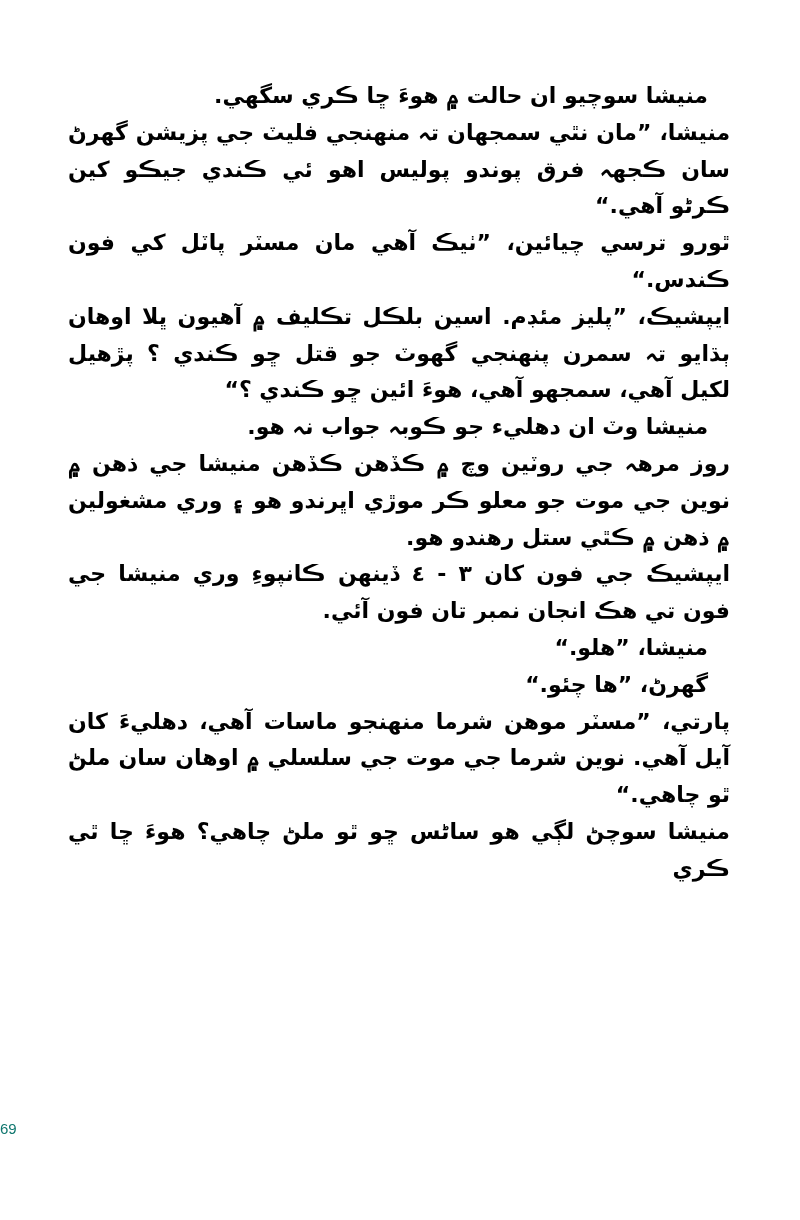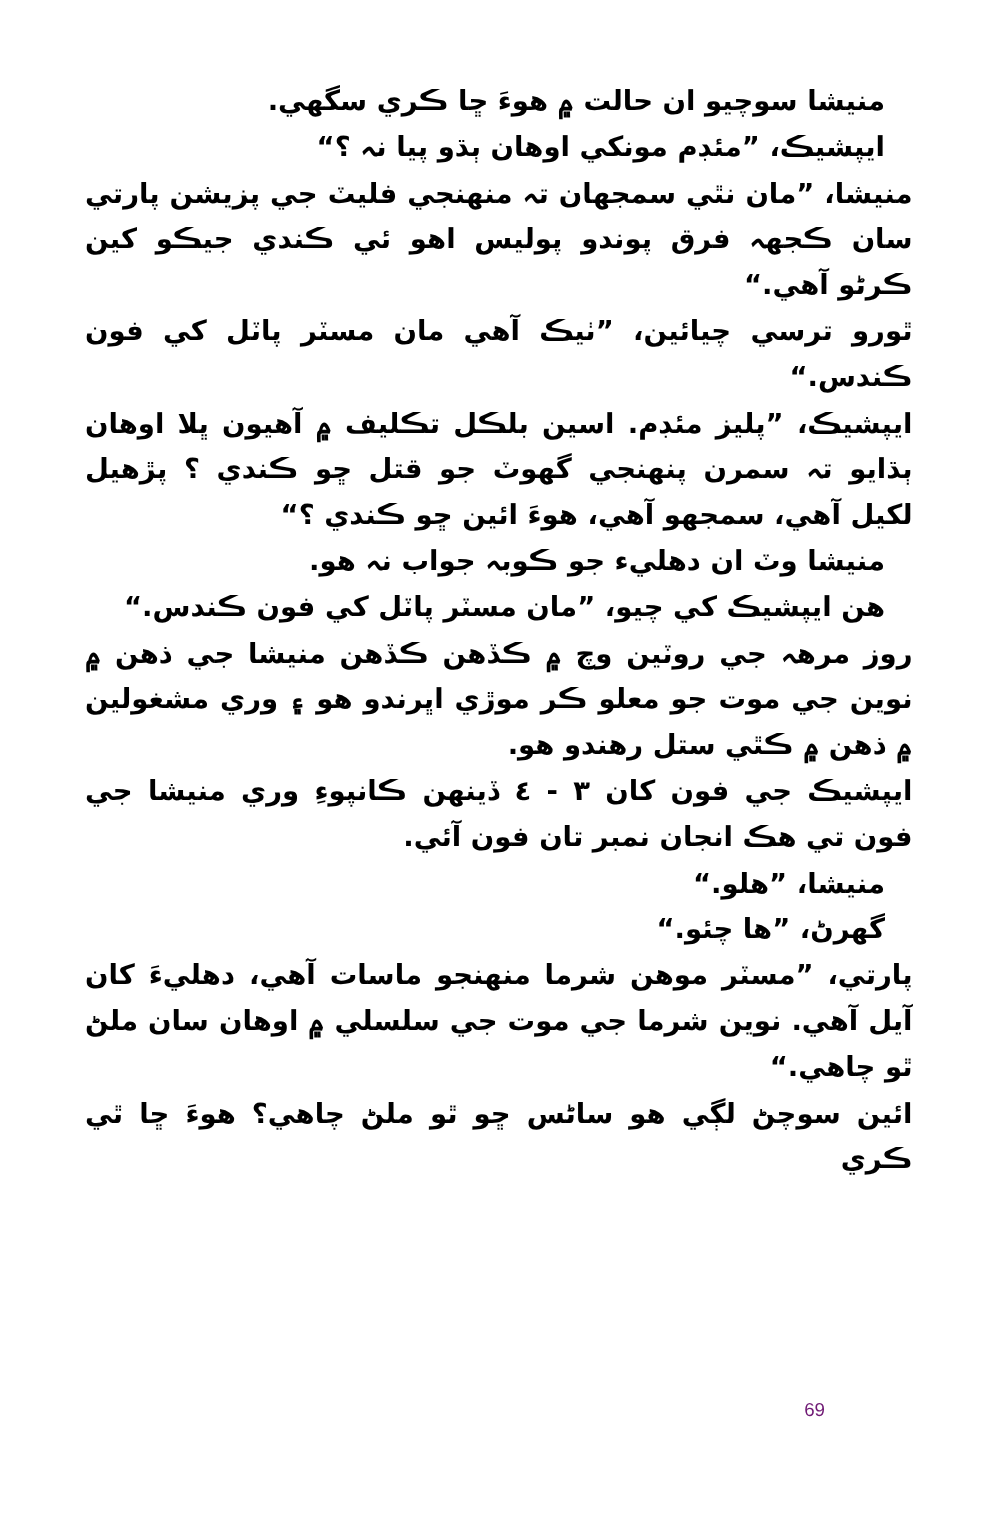--- a/index.html
+++ b/index.html
@@ -11,58 +11,56 @@
       width: 800px;
       height: 1220px;
       position: relative;
       overflow: hidden;
       font-family: "DejaVu Sans", sans-serif;
       color: #000000;
     }
     .page {
       position: absolute;
       left: 68px;
-      top: 64px;
+      top: 78px;
       width: 662px;
       direction: rtl;
       text-align: right;
     }
     .para {
       font-size: 22px;
       font-weight: bold;
       line-height: 36.8px;
       margin: 0;
       text-align: justify;
       text-align-last: right;
       direction: rtl;
     }
     .para.indent { padding-right: 22px; }
     .page-number {
       position: absolute;
       left: 0;
       width: 660px;
       top: 1120px;
-      text-align: right;
+      text-align: left;
       font-family: "Liberation Sans", sans-serif;
       font-size: 15px;
-      color: #701a75;
+      color: #0f766e;
     }
   </style>
 </head>
 <body>
 
 <div class="page">
   <p class="para indent">منيشا سوچيو ان حالت ۾ هوءَ ڇا ڪري سگهي.</p>
-  <p class="para indent">ايپشيڪ، ”مئڊم مونکي اوهان ٻڌو پيا نہ ؟“</p>
-  <p class="para">منيشا، ”مان نٿي سمجهان تہ منهنجي فليٽ جي پزيشن پارتي سان ڪجهہ فرق پوندو پوليس اهو ئي ڪندي جيڪو کين ڪرڻو آهي.“</p>
+  <p class="para">منيشا، ”مان نٿي سمجهان تہ منهنجي فليٽ جي پزيشن گهرڻ سان ڪجهہ فرق پوندو پوليس اهو ئي ڪندي جيڪو کين ڪرڻو آهي.“</p>
   <p class="para">ٿورو ترسي چيائين، ”ٺيڪ آهي مان مسٽر پاٽل کي فون ڪندس.“</p>
   <p class="para">ايپشيڪ، ”پليز مئڊم. اسين بلڪل تڪليف ۾ آهيون ڀلا اوهان ٻڌايو تہ سمرن پنهنجي گهوٽ جو قتل ڇو ڪندي ؟ پڙهيل لکيل آهي، سمجهو آهي، هوءَ ائين ڇو ڪندي ؟“</p>
   <p class="para indent">منيشا وٽ ان دهليء جو ڪوبہ جواب نہ هو.</p>
-  <p class="para indent">هن ايپشيڪ کي چيو، ”مان مسٽر پاٽل کي فون ڪندس.“</p>
   <p class="para">روز مرهہ جي روٽين وچ ۾ ڪڏهن ڪڏهن منيشا جي ذهن ۾ نوين جي موت جو معلو ڪر موڙي اڀرندو هو ۽ وري مشغولين ۾ ذهن ۾ ڪٿي ستل رهندو هو.</p>
   <p class="para">ايپشيڪ جي فون کان ٣ - ٤ ڏينهن ڪانپوءِ وري منيشا جي فون تي هڪ انجان نمبر تان فون آئي.</p>
   <p class="para indent">منيشا، ”هلو.“</p>
   <p class="para indent">گهرڻ، ”ها چئو.“</p>
   <p class="para">پارتي، ”مسٽر موهن شرما منهنجو ماسات آهي، دهليءَ کان آيل آهي. نوين شرما جي موت جي سلسلي ۾ اوهان سان ملڻ ٿو چاهي.“</p>
-  <p class="para">ائين سوچڻ لڳي هو ساڻس ڇو ٿو ملڻ چاهي؟ هوءَ ڇا ٿي ڪري</p>
+  <p class="para">منيشا سوچڻ لڳي هو ساڻس ڇو ٿو ملڻ چاهي؟ هوءَ ڇا ٿي ڪري</p>
 </div>
 
 <div class="page-number">69</div>
 
 </body></html>

